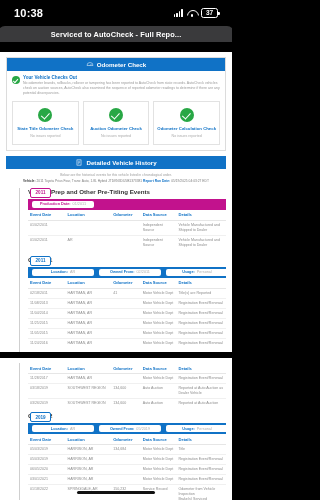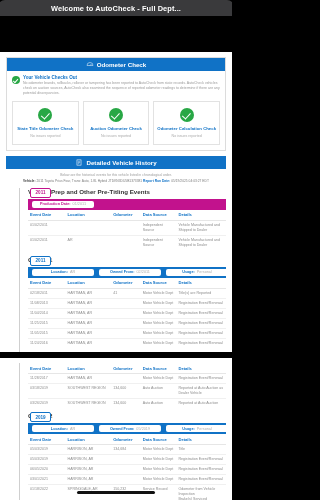--- a/index.html
+++ b/index.html
@@ -103,23 +103,38 @@
   .c1{width:19%}.c2{width:23%}.c3{width:15%}.c4{width:18%}.c5{width:25%}
 
   .homebar{ position:absolute; left:50%; transform:translateX(-50%); bottom:6px;
             width:78px; height:3.5px; background:#111; border-radius:2px;}
 </style>
 </head>
 <body>
 
 <div class="phone">
 
+  <div class="statusbar">
+    <div class="sb-time">10:38</div>
+    <div class="sb-right">
+      <div class="bars">
+          <i></i>
+          <i></i>
+          <i></i>
+          <i></i>
+        </div>
+      <div class="wifi"></div>
+      <div class="batt">
+        <span>37</span>
+      </div>
+    </div>
+  </div>
 
   <div class="titlebar">
-    <span>Welcome to AutoCheck - Full Dept...</span>
+    <span>Serviced to AutoCheck - Full Repo...</span>
   </div>
 
   <div class="page">
     <div class="wrap">
 
       <div class="panel">
         <div class="bluebar">
           <svg class="ic" viewBox="0 0 16 12">
             <path d="M8 2a6 6 0 0 0-6 6h12a6 6 0 0 0-6-6z" fill="none" stroke="#fff" stroke-width="1"></path>
             <path d="M8 8l3-3" stroke="#fff" stroke-width="1"></path>

